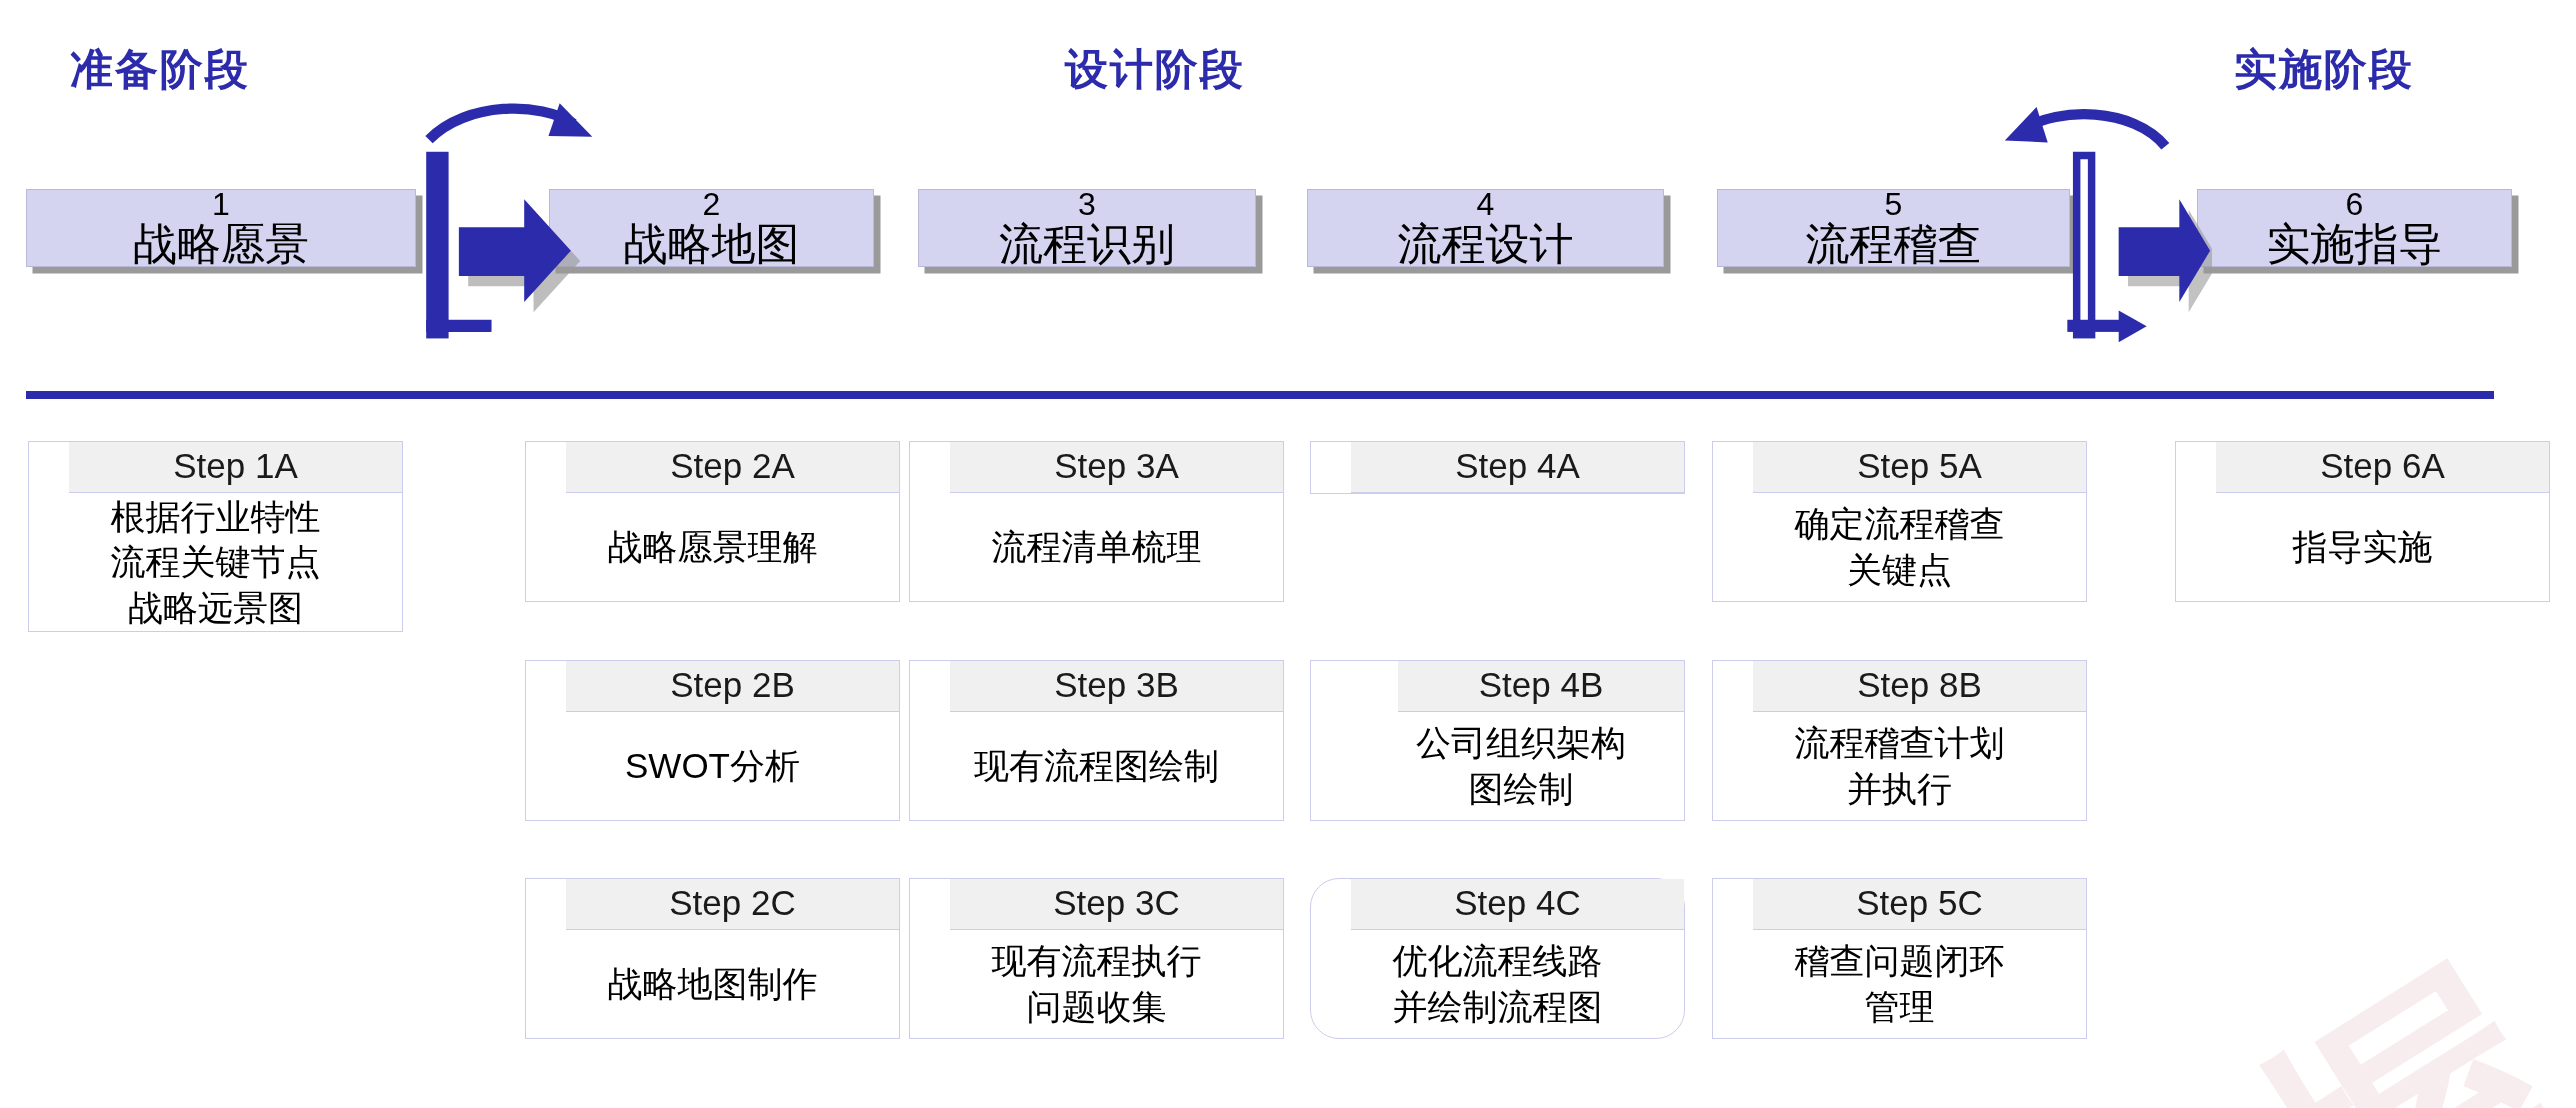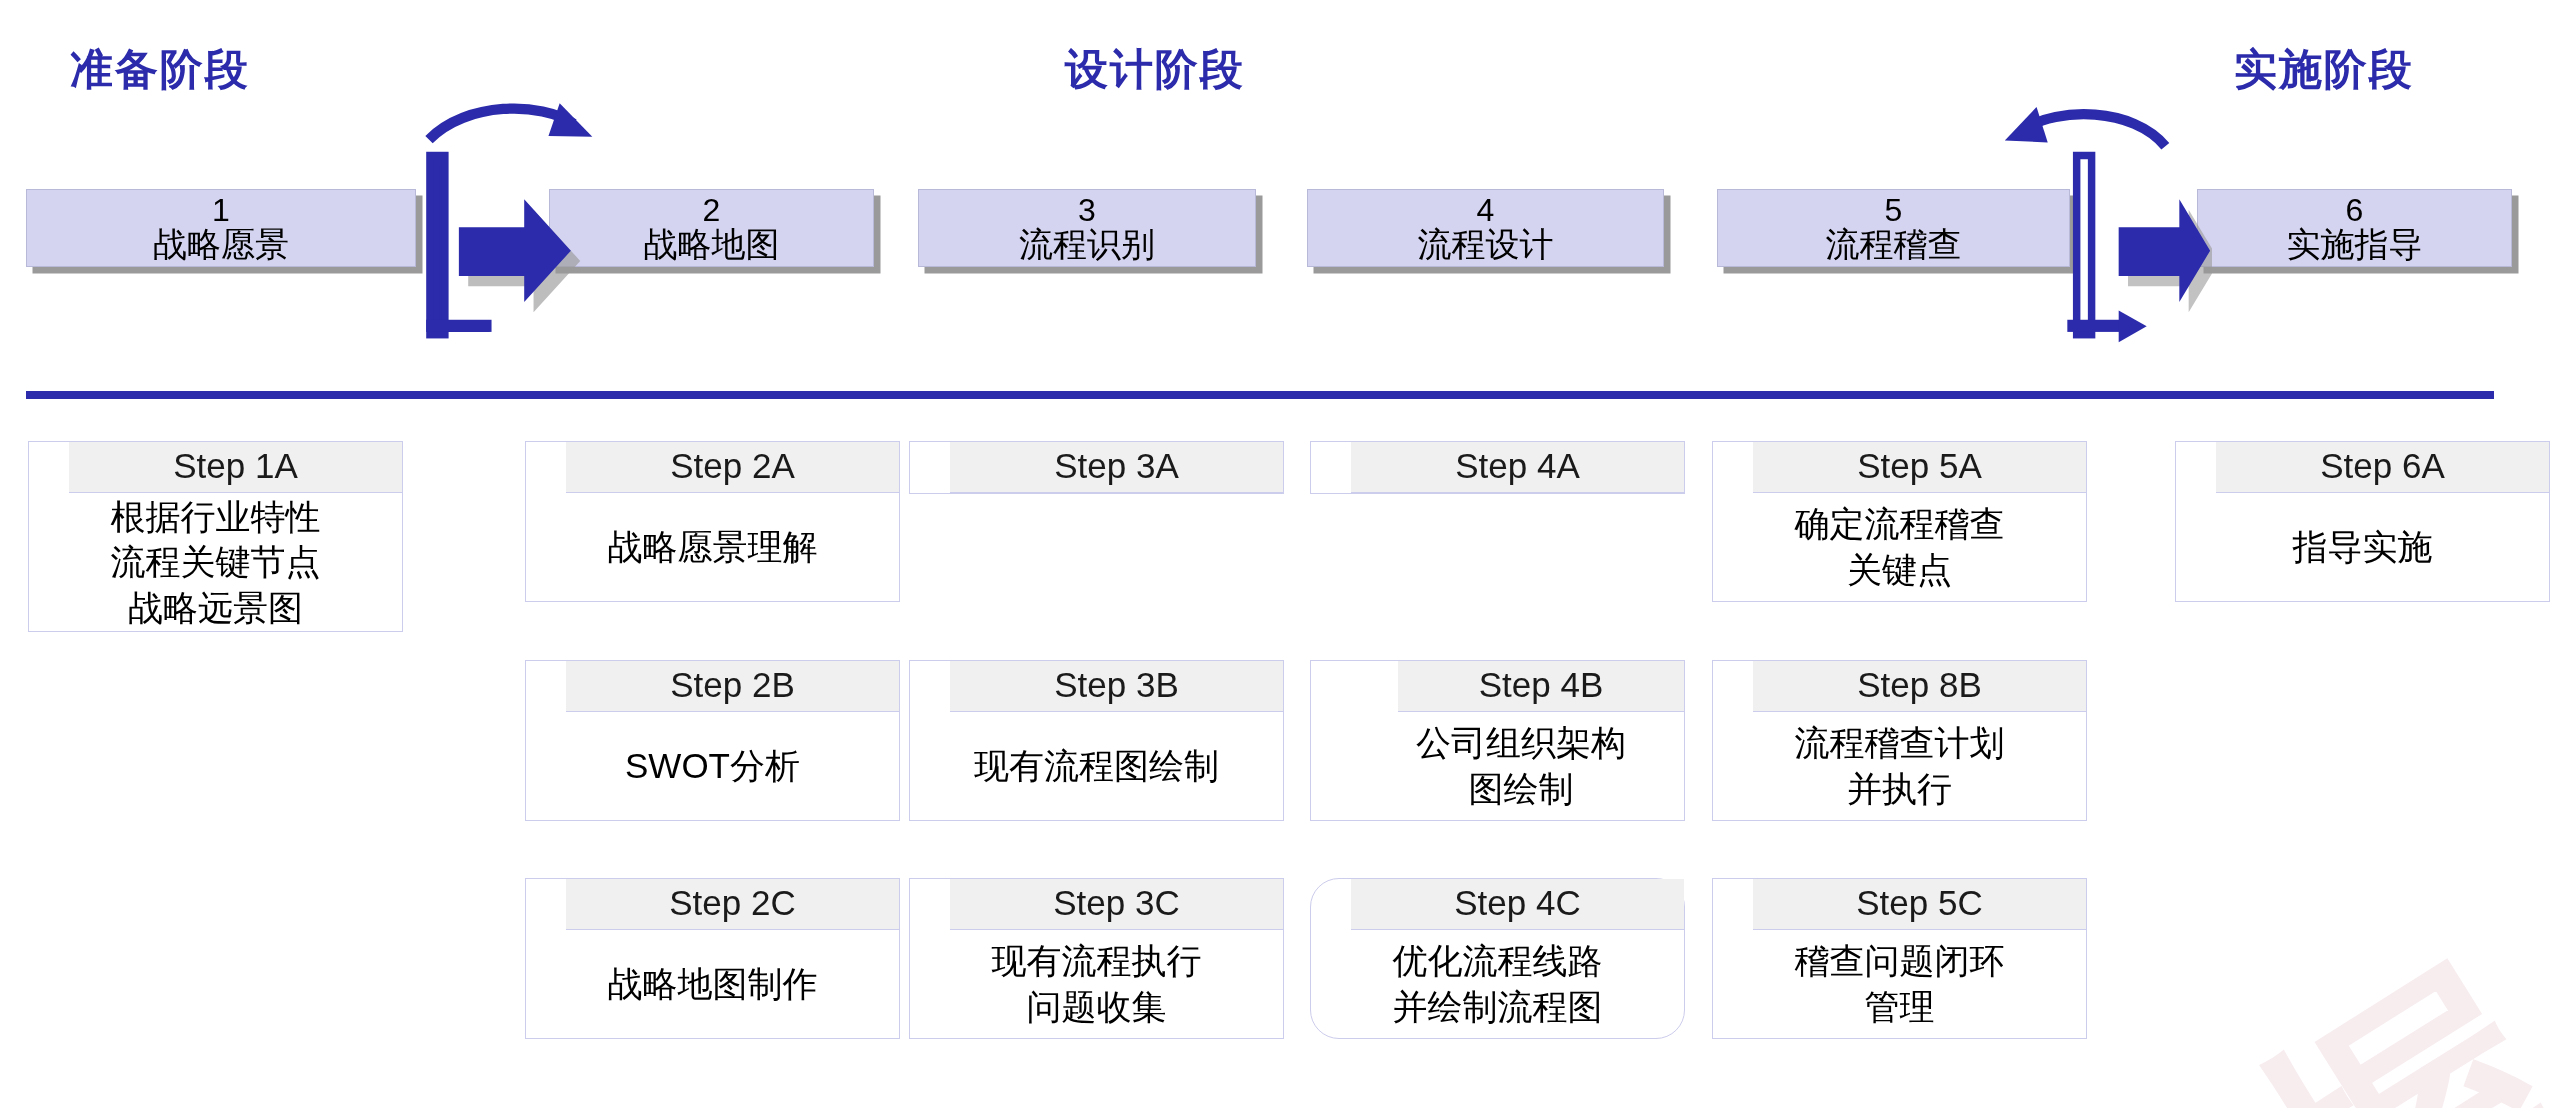--- a/index.html
+++ b/index.html
@@ -28,21 +28,21 @@
 
   
   .topbox{
     position:absolute;top:189px;height:78px;
     background:#d4d4f0;border:0.9px solid #b8b8d8;
     box-shadow:6.5px 6.5px 0 0 #9a9a9a;
     display:flex;flex-direction:column;align-items:center;justify-content:center;
     box-sizing:border-box;
   }
   .topbox .num{font-size:32px;color:#000;line-height:1.02;}
-  .topbox .ttl{font-size:34px;color:#000;line-height:1.06;white-space:nowrap;}
+  .topbox .ttl{font-size:44px;color:#000;line-height:1.06;white-space:nowrap;}
 
   
   .divider{position:absolute;left:26px;top:391px;width:2468px;height:7.5px;background:#2b2bab;}
 
   
   .card{
     position:absolute;width:375px;
     border:1.9px solid #ccccec;background:#fff;box-sizing:border-box;
   }
   .card .hdr{
@@ -144,20 +144,21 @@
     <div class="hdr">Step 2B</div>
     <div class="body" style="white-space:pre-line;">SWOT分析</div>
   </div>
   <div class="card h1" style="left:525px;top:878px;">
     <div class="hdr">Step 2C</div>
     <div class="body" style="white-space:pre-line;">战略地图制作</div>
   </div>
 
   <div class="card h1" style="left:909px;top:441px;">
     <div class="hdr">Step 3A</div>
+    <div class="body" style="white-space:pre-line;">流程清单梳理</div>
   </div>
   <div class="card h1" style="left:909px;top:660px;">
     <div class="hdr">Step 3B</div>
     <div class="body" style="white-space:pre-line;">现有流程图绘制</div>
   </div>
   <div class="card h1" style="left:909px;top:878px;">
     <div class="hdr">Step 3C</div>
     <div class="body" style="white-space:pre-line;">现有流程执行
 问题收集</div>
   </div>

